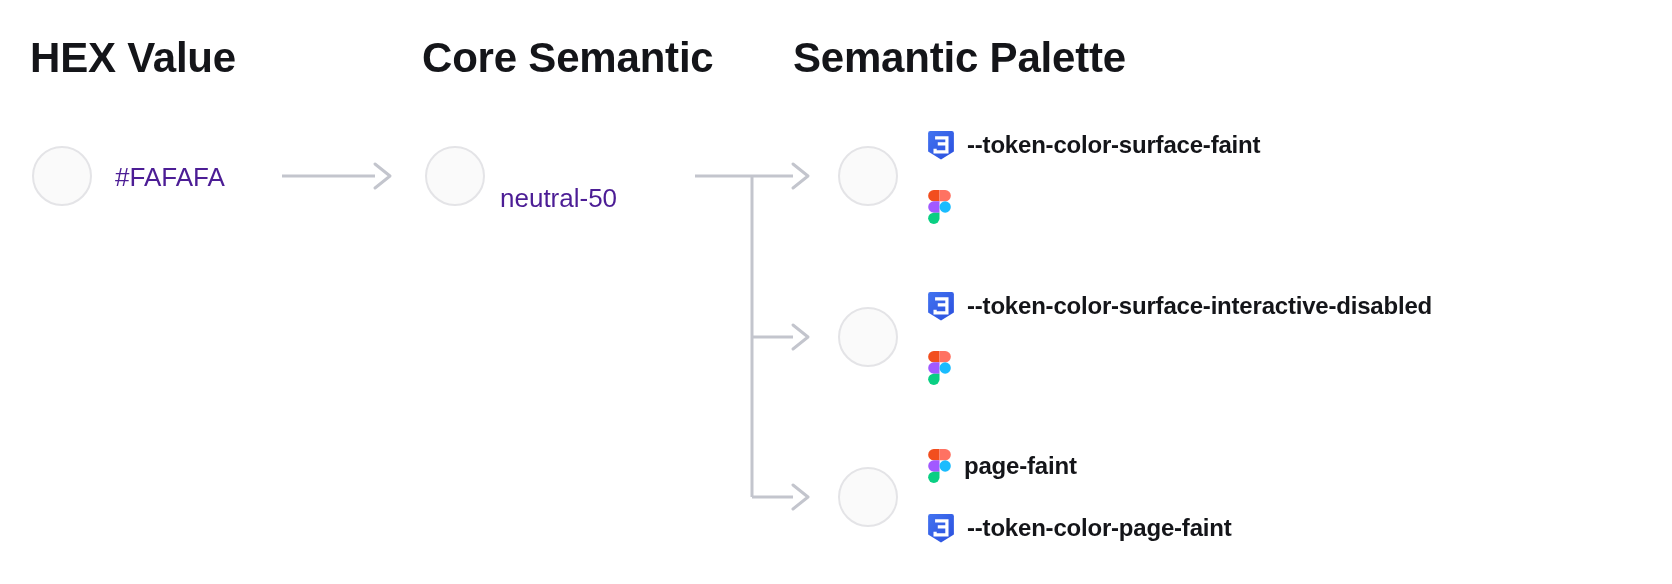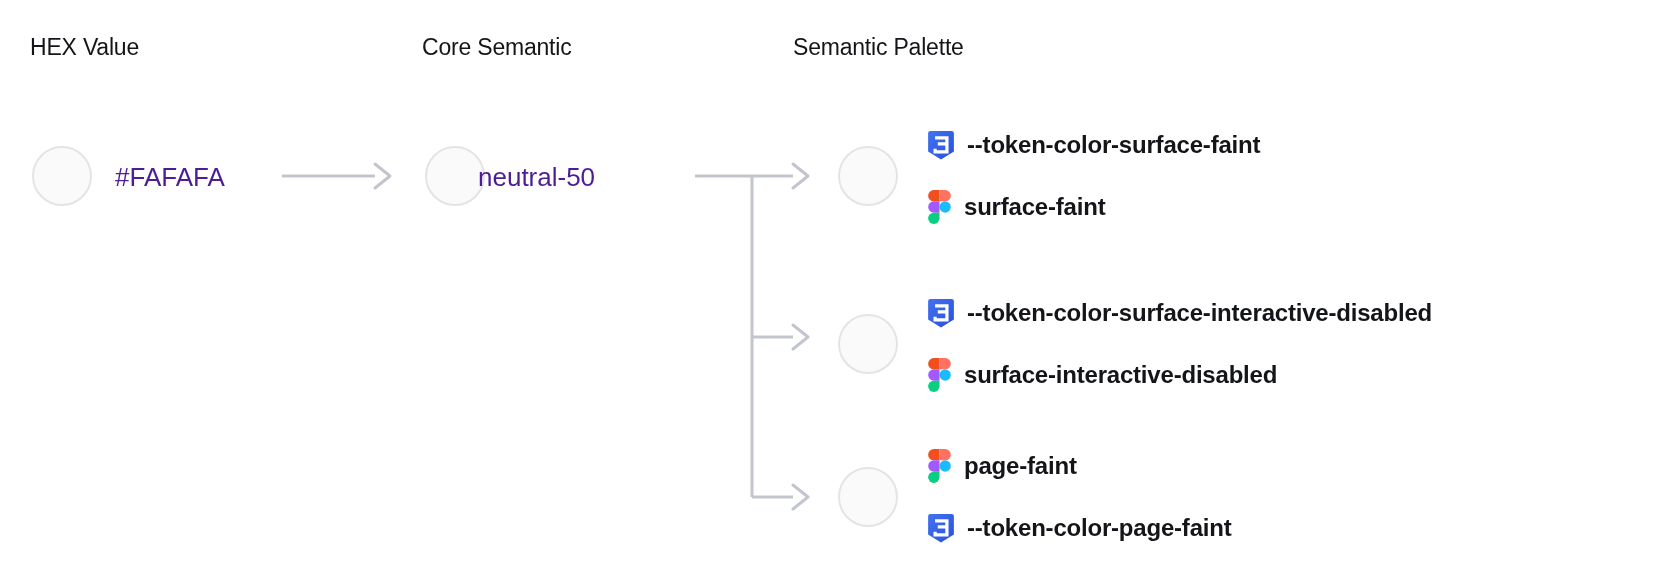--- a/index.html
+++ b/index.html
@@ -6,42 +6,42 @@
   .canvas{
     position:relative;
     width:1672px;height:584px;
     background:#ffffff;
     font-family:"Liberation Sans", sans-serif;
     color:#17181a;
     overflow:hidden;
   }
   .col-heading{
     position:absolute;top:34px;
-    font-size:23px;font-weight:400;color:#141519;
+    font-size:42px;font-weight:700;color:#141519;
     letter-spacing:-0.2px;white-space:nowrap;
   }
   .heading-hex{left:30px;}
   .heading-core{left:422px;}
   .heading-semantic{left:793px;}
 
   .swatch{
     position:absolute;
     width:60px;height:60px;border-radius:50%;
     background:#FAFAFA;
     border:2px solid #E4E4E7;
     box-sizing:border-box;
   }
   .node-label{
     position:absolute;top:158px;height:38px;line-height:38px;
     font-size:26px;font-weight:400;color:#4c1d95;white-space:nowrap;
   }
   .hex-swatch{left:32px;top:146px;}
   .hex-label{left:115px;}
   .core-swatch{left:425px;top:146px;}
-  .core-label{left:478px;}
+  .core-label{left:500px;margin-top:21px;}
 
   .arrow-svg{position:absolute;pointer-events:none;}
   .arrow-line{stroke:#C3C5CD;stroke-width:3;fill:none;}
   .arrow-head{stroke:#C3C5CD;stroke-width:3;fill:none;stroke-linecap:round;stroke-linejoin:round;}
 
   .sem-entry{
     position:absolute;left:838px;width:760px;height:108px;
   }
   .sem-swatch{left:0;top:24px;}
   .sem-lines{
@@ -104,26 +104,25 @@
         <span class="token-text">--token-color-surface-faint</span>
       </div>
       <div class="sem-line">
         <svg class="tk-icon" width="23" height="34" viewBox="0 0 24 36">
           <path d="M12,0 H6 a6,6 0 0 0 0,12 h6 Z" fill="#F24E1E"></path>
           <path d="M12,0 h6 a6,6 0 0 1 0,12 h-6 Z" fill="#FF7262"></path>
           <path d="M12,12 H6 a6,6 0 0 0 0,12 h6 Z" fill="#A259FF"></path>
           <circle cx="18" cy="18" r="6" fill="#1ABCFE"></circle>
           <path d="M12,24 H6 a6,6 0 1 0 6,6 Z" fill="#0ACF83"></path>
         </svg>
-        <span class="token-text">surface-faint</span>
       </div>
     </div>
   </div>
 
-  <div class="sem-entry" style="top:290px;">
+  <div class="sem-entry" style="top:283px;">
     <div class="swatch sem-swatch" style="background-color: rgb(250, 250, 250);"></div>
     <div class="sem-lines">
       <div class="sem-line">
         <svg class="tk-icon" width="26" height="29" viewBox="0 0 24 27">
           <defs>
               <linearGradient id="cssg2" x1="0" y1="0" x2="1" y2="1">
             <stop offset="0" stop-color="#4273F0"></stop>
                 <stop offset="1" stop-color="#2A4FDE"></stop>
           </linearGradient>
             </defs>
@@ -133,21 +132,20 @@
         <span class="token-text">--token-color-surface-interactive-disabled</span>
       </div>
       <div class="sem-line">
         <svg class="tk-icon" width="23" height="34" viewBox="0 0 24 36">
           <path d="M12,0 H6 a6,6 0 0 0 0,12 h6 Z" fill="#F24E1E"></path>
           <path d="M12,0 h6 a6,6 0 0 1 0,12 h-6 Z" fill="#FF7262"></path>
           <path d="M12,12 H6 a6,6 0 0 0 0,12 h6 Z" fill="#A259FF"></path>
           <circle cx="18" cy="18" r="6" fill="#1ABCFE"></circle>
           <path d="M12,24 H6 a6,6 0 1 0 6,6 Z" fill="#0ACF83"></path>
         </svg>
-        <span class="token-text">surface-interactive-disabled</span>
       </div>
     </div>
   </div>
 
   <div class="sem-entry" style="top:443px;">
     <div class="swatch sem-swatch" style="background-color: rgb(250, 250, 250);"></div>
     <div class="sem-lines">
       <div class="sem-line">
         <svg class="tk-icon" width="23" height="34" viewBox="0 0 24 36">
           <path d="M12,0 H6 a6,6 0 0 0 0,12 h6 Z" fill="#F24E1E"></path>

